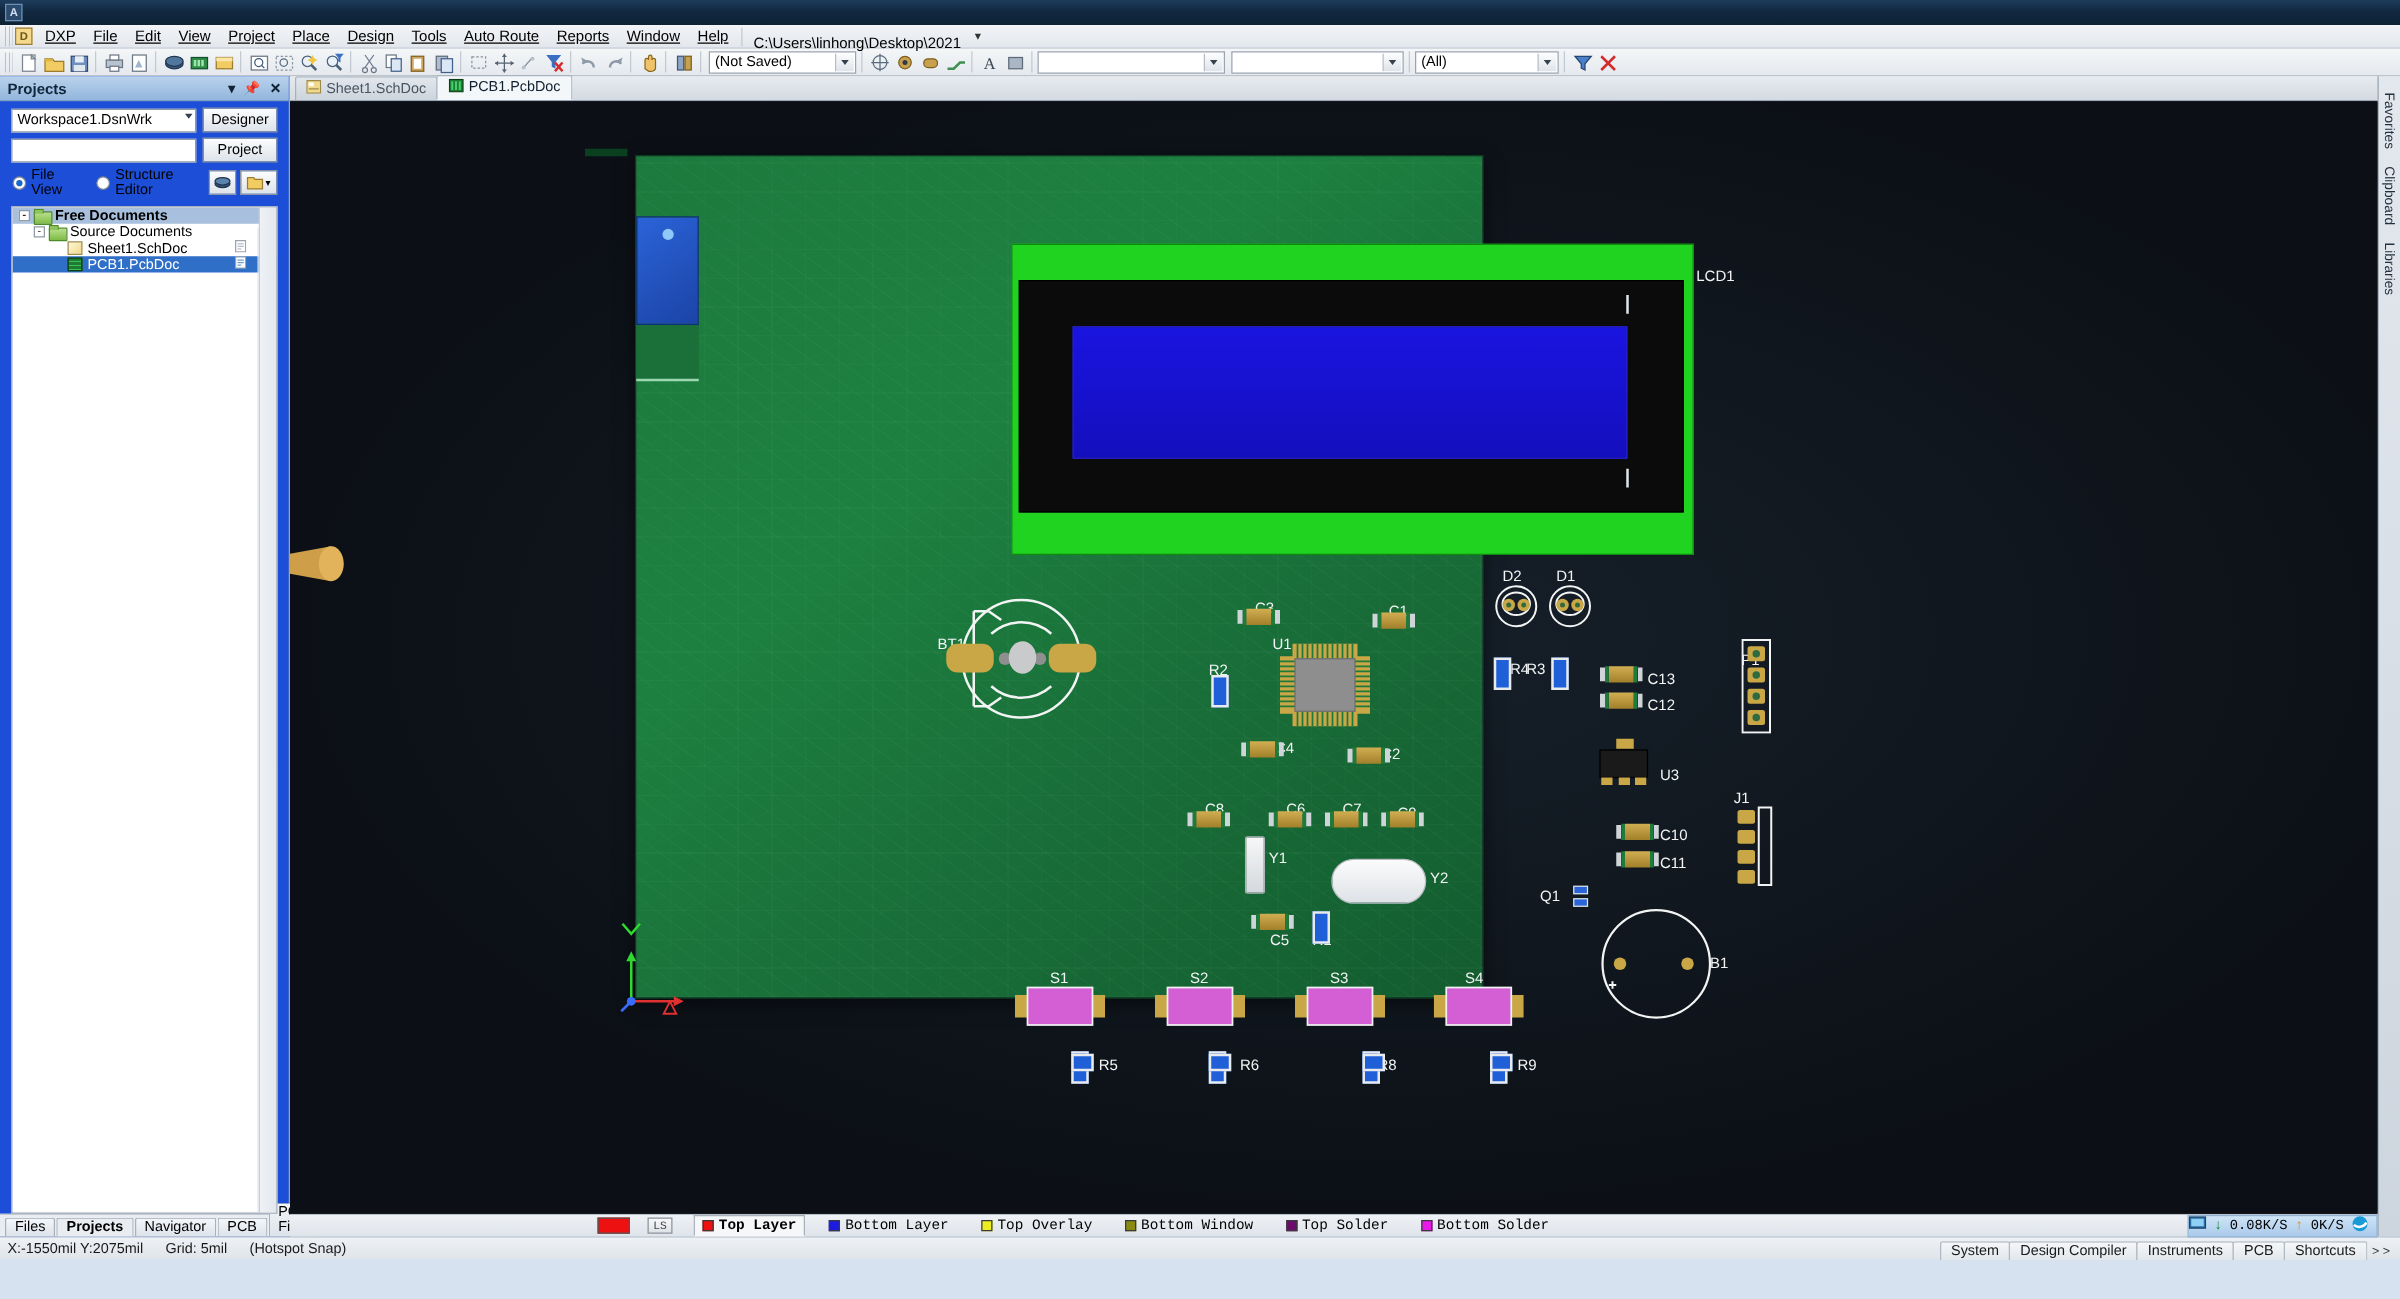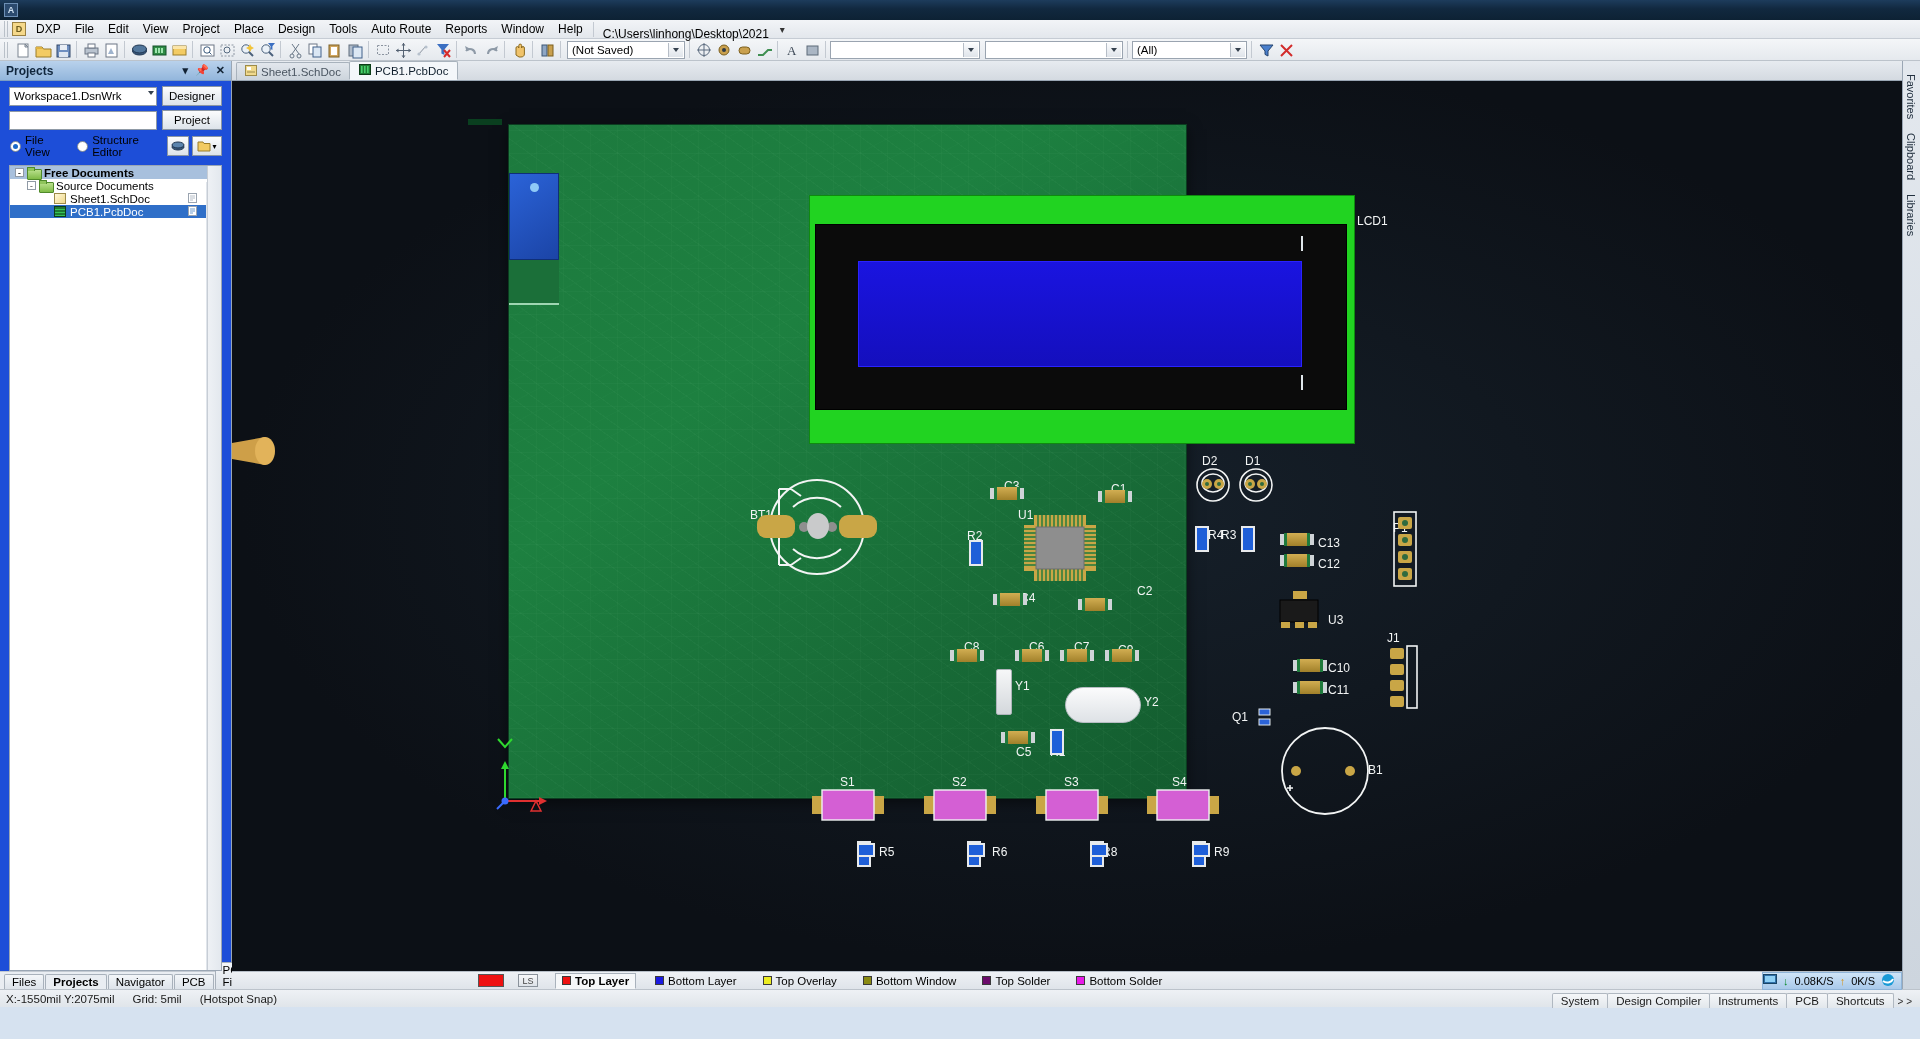--- a/index.html
+++ b/index.html
@@ -42,21 +42,21 @@
     font-size:12px;
     padding-left:2px;
   }
   .grip{width:6px;height:16px;margin:0 2px;
     background:repeating-linear-gradient(90deg,#b9c0c8 0 1px,transparent 1px 3px);
   }
   .dxpicon{
     width:14px;height:14px;background:#f5d88a;border:1px solid #9a8040;
     color:#6b5a1c;font-size:9px;line-height:12px;text-align:center;font-weight:bold;margin-right:3px;
   }
-  .menuitem{padding:12px 7px;cursor:default;white-space:nowrap;}
+  .menuitem{padding:12px 7px;cursor:default;white-space:nowrap;text-decoration:underline;}
   .menupath{padding:2px 6px;white-space:nowrap;margin-top:10px;}
   .menusep{width:1px;height:15px;background:#c3c9d1;margin:0 3px;}
 
   
   #toolbar{
     height:22px;
     background:linear-gradient(180deg,#f4f6f8,#e5e9ee);
     border-bottom:1px solid #bcc3cb;
     display:flex;align-items:center;
     padding-left:2px;
@@ -134,21 +134,21 @@
 
   
   #rightdock{width:18px;flex:none;background:linear-gradient(180deg,#e3e8ee,#cdd5de);
              border-left:1px solid #9aa6b4;padding-top:6px;}
   .vtab{writing-mode:vertical-rl;font-size:11px;padding:7px 2px;color:#22303f;}
 
   
   #layerbar{
     height:18px;background:linear-gradient(180deg,#eef1f5,#dfe4ea);
     border-top:1px solid #b7bfc8;display:flex;align-items:center;font-size:11.5px;
-    padding-left:2px;gap:12px;
+    padding-left:2px;gap:12px;font-family:Liberation Mono, monospace;
   }
   .lspacer{width:232px;flex:none;}
   .lsw{width:26px;height:13px;border:1px solid #555;margin-right:2px;flex:none;}
   .lsbox{width:20px;height:13px;border:1px solid #8a929b;background:linear-gradient(180deg,#f7f8fa,#dde2e8);
          font-size:9px;display:flex;align-items:center;justify-content:center;color:#444;margin-right:5px;flex:none;}
   .ltab{display:flex;align-items:center;gap:4px;padding:1px 6px;border:1px solid transparent;white-space:nowrap;}
   .ltab.act{background:#f5f7f9;border:1px solid #a9b2bc;border-bottom-color:#f5f7f9;font-weight:bold;}
   .lchip{width:9px;height:9px;border:1px solid #3a3a3a;flex:none;}
   .netinfo{margin-left:auto;display:flex;align-items:center;gap:6px;padding-right:6px;
            background:linear-gradient(180deg,#cfe4f7,#a9c9ea);height:18px;border:1px solid #8fb4d8;font-size:11px;}
@@ -605,21 +605,21 @@
             <div class="silk" style="left: 970px; top: 373px;">D2</div>
             <div class="silk" style="left: 1013px; top: 373px;">D1</div>
             <div class="silk" style="left: 1161px; top: 440px;">P1</div>
             <div class="silk" style="left: 786px; top: 427px;">U1</div>
             <div class="silk" style="left: 735px; top: 448px;">R2</div>
             <div class="silk" style="left: 976px; top: 447px;">R4</div>
             <div class="silk" style="left: 989px; top: 447px;">R3</div>
             <div class="silk" style="left: 1086px; top: 455px;">C13</div>
             <div class="silk" style="left: 1086px; top: 476px;">C12</div>
             <div class="silk" style="left: 788px; top: 510px;">C4</div>
-            <div class="silk" style="left: 873px; top: 503px; margin-left: 32px;">C2</div>
+            <div class="silk" style="left: 873px; top: 515px;">C2</div>
             <div class="silk" style="left: 1096px; top: 532px;">U3</div>
             <div class="silk" style="left: 732px; top: 559px;">C8</div>
             <div class="silk" style="left: 797px; top: 559px;">C6</div>
             <div class="silk" style="left: 842px; top: 559px;">C7</div>
             <div class="silk" style="left: 886px; top: 562px;">C9</div>
             <div class="silk" style="left: 1096px; top: 580px;">C10</div>
             <div class="silk" style="left: 1155px; top: 550px;">J1</div>
             <div class="silk" style="left: 1096px; top: 602px;">C11</div>
             <div class="silk" style="left: 783px; top: 598px;">Y1</div>
             <div class="silk" style="left: 912px; top: 614px;">Y2</div>

